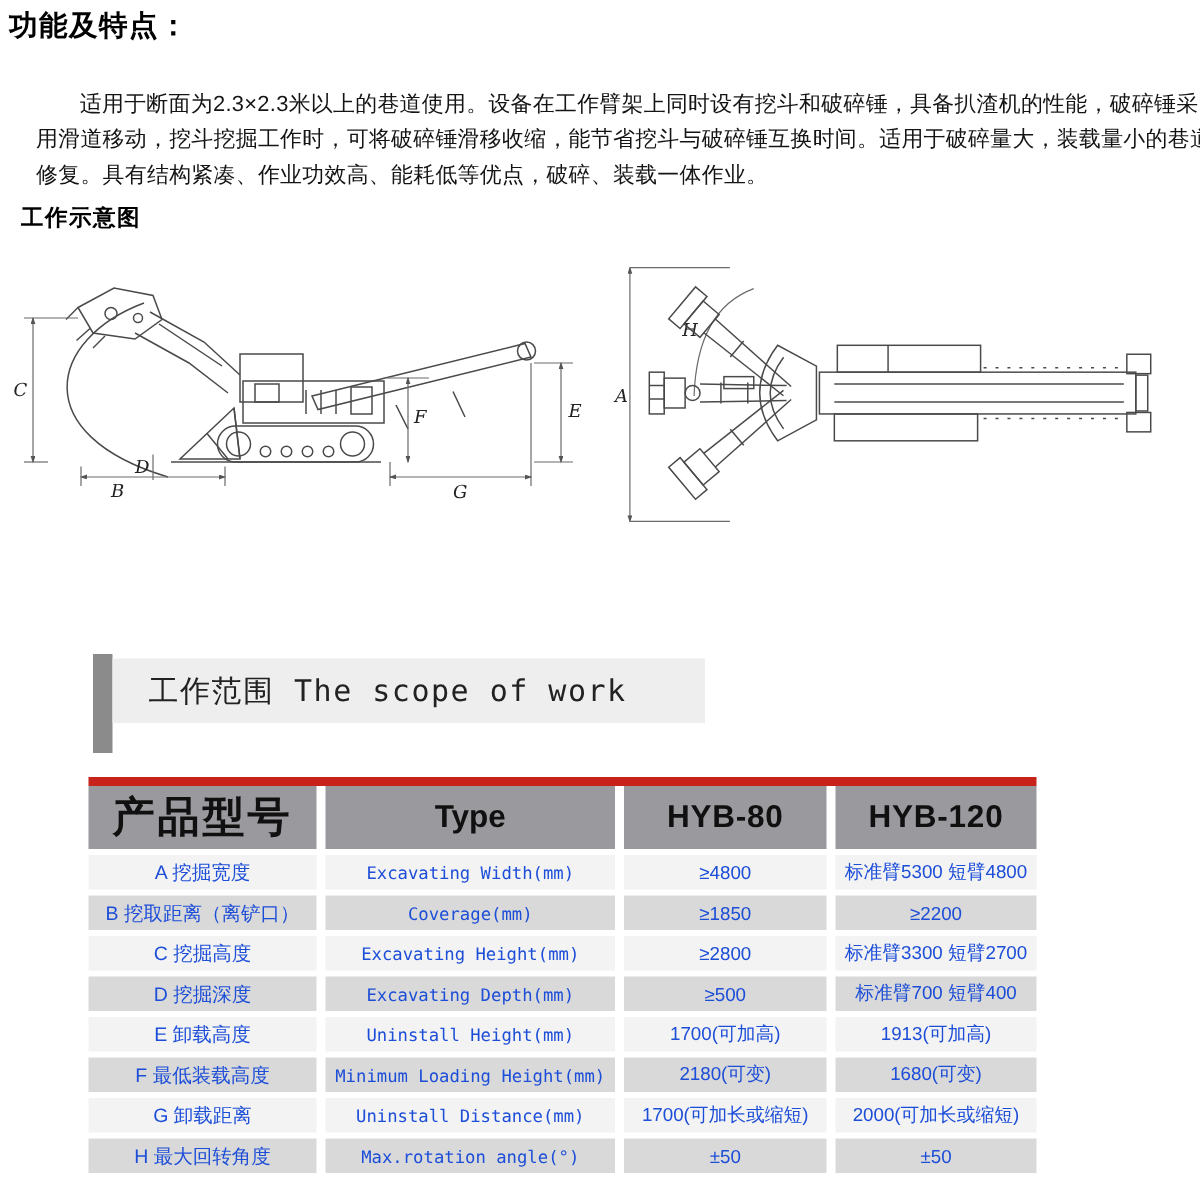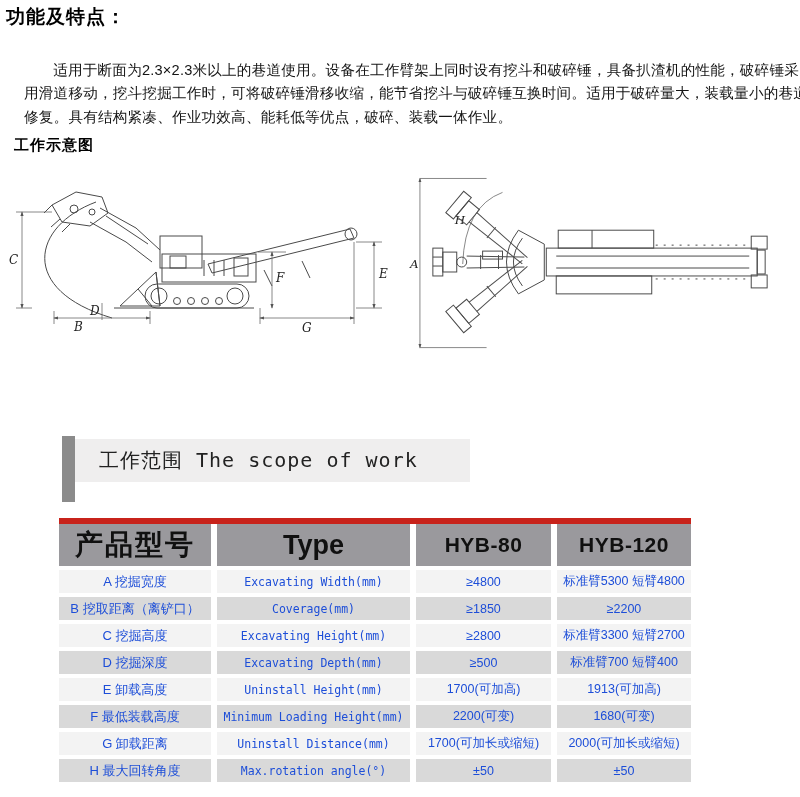--- a/index.html
+++ b/index.html
@@ -49,21 +49,21 @@
   .redbar { height:6px; background:var(--accent,#c8231b); }
   .thead, .trow {
     display:grid; grid-template-columns:152px 193px 135px 134px; column-gap:6px;
   }
   .thead > div {
     height:42px; background:var(--head-gray,#9a999d);
     display:flex; align-items:center; justify-content:center;
     font-weight:bold; color:#101010;
   }
   .thead .c-model { font-size:28px; letter-spacing:2px; }
-  .thead .c-type  { font-size:27px; }
+  .thead .c-type  { font-size:21px; }
   .thead .c-hyb   { font-size:21px; letter-spacing:0.5px; }
   .trow { margin-top:4px; }
   .trow > div {
     height:23px; display:flex; align-items:center; justify-content:center;
     white-space:nowrap; color:#1d4ed8;
   }
   .trow.light > div { background:var(--row-light,#f3f3f3); }
   .trow.dark  > div { background:var(--row-dark,#d9d9d9); }
   .cell-name  { font-size:13px; }
   .cell-type  { font-family:"DejaVu Sans Mono","Liberation Mono",monospace; font-size:11.5px; }
@@ -253,21 +253,21 @@
   </div>
   <div class="trow light">
     <div class="cell-name">E 卸载高度</div>
     <div class="cell-type">Uninstall Height(mm)</div>
     <div class="cell-val">1700(可加高)</div>
     <div class="cell-val">1913(可加高)</div>
   </div>
   <div class="trow dark">
     <div class="cell-name">F 最低装载高度</div>
     <div class="cell-type">Minimum Loading Height(mm)</div>
-    <div class="cell-val">2200(可变)</div>
+    <div class="cell-val">2180(可变)</div>
     <div class="cell-val">1680(可变)</div>
   </div>
   <div class="trow light">
     <div class="cell-name">G 卸载距离</div>
     <div class="cell-type">Uninstall Distance(mm)</div>
     <div class="cell-val">1700(可加长或缩短)</div>
     <div class="cell-val">2000(可加长或缩短)</div>
   </div>
   <div class="trow dark">
     <div class="cell-name">H 最大回转角度</div>

